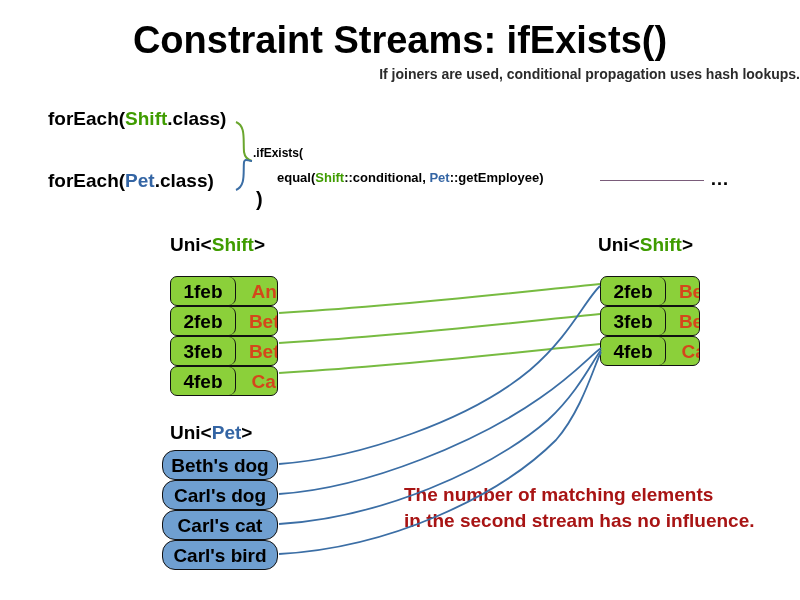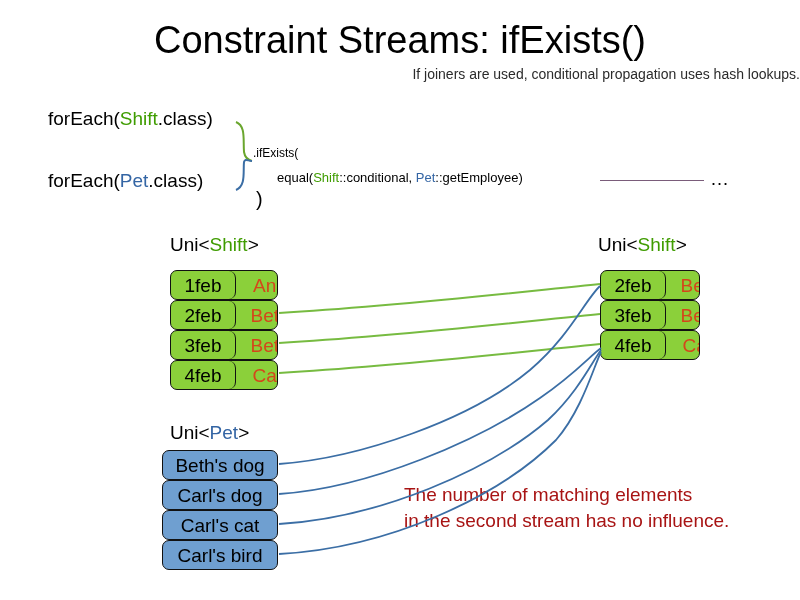--- a/index.html
+++ b/index.html
@@ -13,20 +13,21 @@
     position: relative;
     overflow: hidden;
     font-family: "Liberation Sans", sans-serif;
     color: #000000;
   }
   #slide {
     position: absolute;
     inset: 0;
     width: 800px;
     height: 476px;
+    font-weight: bold;
   }
 
   
   .title {
     position: absolute;
     left: 0; top: 18px;
     width: 800px;
     text-align: center;
     font-size: 38px;
     line-height: 44px;
@@ -92,22 +93,22 @@
     position: absolute;
     box-sizing: border-box;
     border: 1.4px solid #111111;
     border-radius: 7px;
     display: flex;
     align-items: stretch;
     overflow: hidden;
     font-size: 19px;
     line-height: 19px;
   }
-  .fact-green { background: #8bd03a; }
-  .fact-blue  { background: #6f9fd0; }
+  .fact-green { background: #8bd03a; margin-top: 6px; }
+  .fact-blue  { background: #6f9fd0; border-radius: 13px; }
 
   .fact .cell {
     display: flex;
     align-items: center;
     justify-content: center;
     padding: 0 6px;
     white-space: nowrap;
   }
   .fact .cell-date {
     color: #000000;

